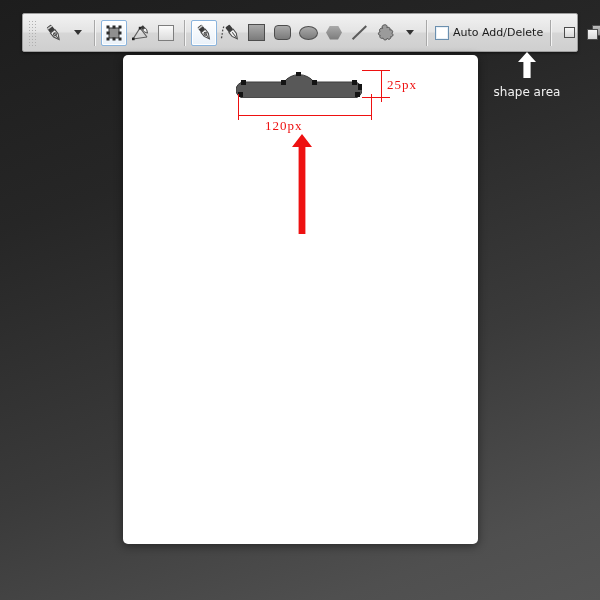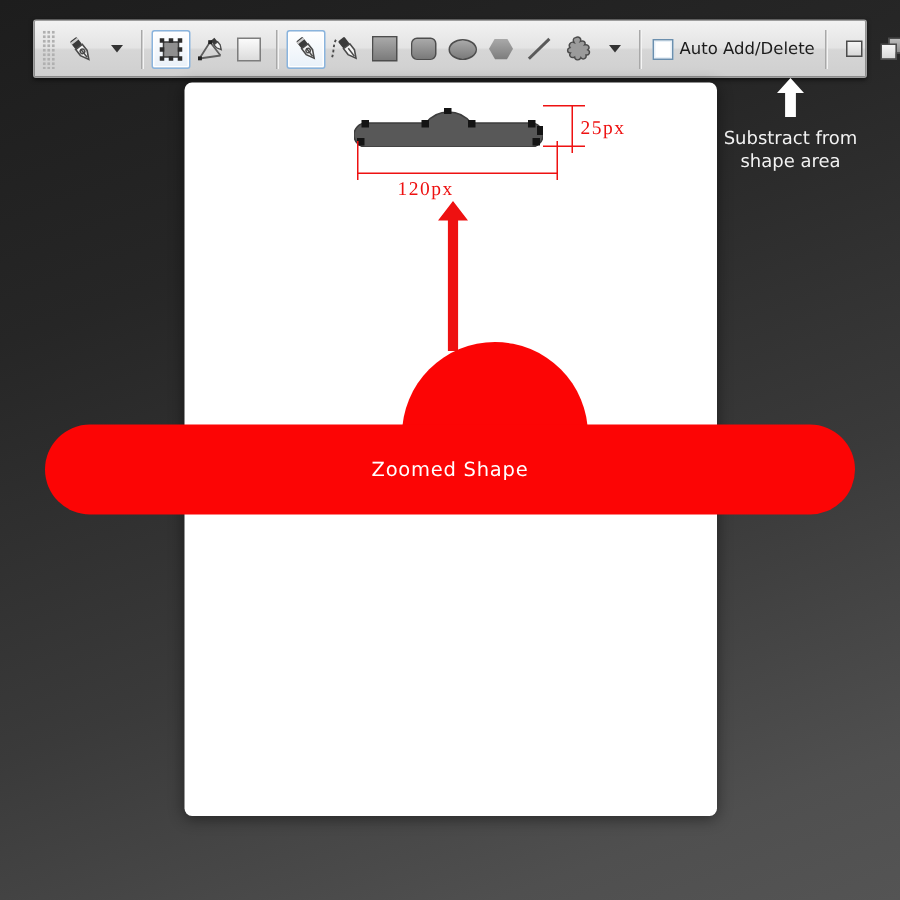--- a/index.html
+++ b/index.html
@@ -273,21 +273,20 @@
       </span>
     </div>
 
   </div>
 
   <div id="annot">
     <svg class="warrow" viewBox="0 0 22 26">
       <path d="M11 0 L20 10 H14.6 V26 H7.4 V10 H2 Z" fill="#ffffff"></path>
     </svg>
     <div class="atext">
-      <div>Substract from</div>
       <div>shape area</div>
     </div>
   </div>
 
   <div id="canvas"></div>
 
   <div id="smallshape">
     <svg width="126" height="26" viewBox="0 0 126 26">
       <path d="M8 10 h40 a19 19 0 0 1 30 0 h40 a8 8 0 0 1 0 16 h-110 a8 8 0 0 1 0 -16 z" fill="#585858" stroke="#3c3c3c" stroke-width="1"></path>
       <g fill="#141414">
@@ -310,19 +309,14 @@
 
   <div class="meas-line" style="left:238px; top:115px; width:134px; height:1px;"></div>
   <div class="meas-line" style="left:238px; top:94px;  width:1px;  height:26px;"></div>
   <div class="meas-line" style="left:371px; top:94px;  width:1px;  height:26px;"></div>
   <div class="meas-txt" style="left:265px; top:118px;">120px</div>
 
   <svg id="uparrow" viewBox="0 0 22 100">
     <path d="M11 0 L21 13 H14.4 V100 H7.6 V13 H1 Z" fill="#ee1111"></path>
   </svg>
 
-  <div id="zoomshape">
-    <div class="dome"></div>
-    <div class="bar"></div>
-    <div class="label">Zoomed Shape</div>
-  </div>
 
 </div>
 
 </body></html>

